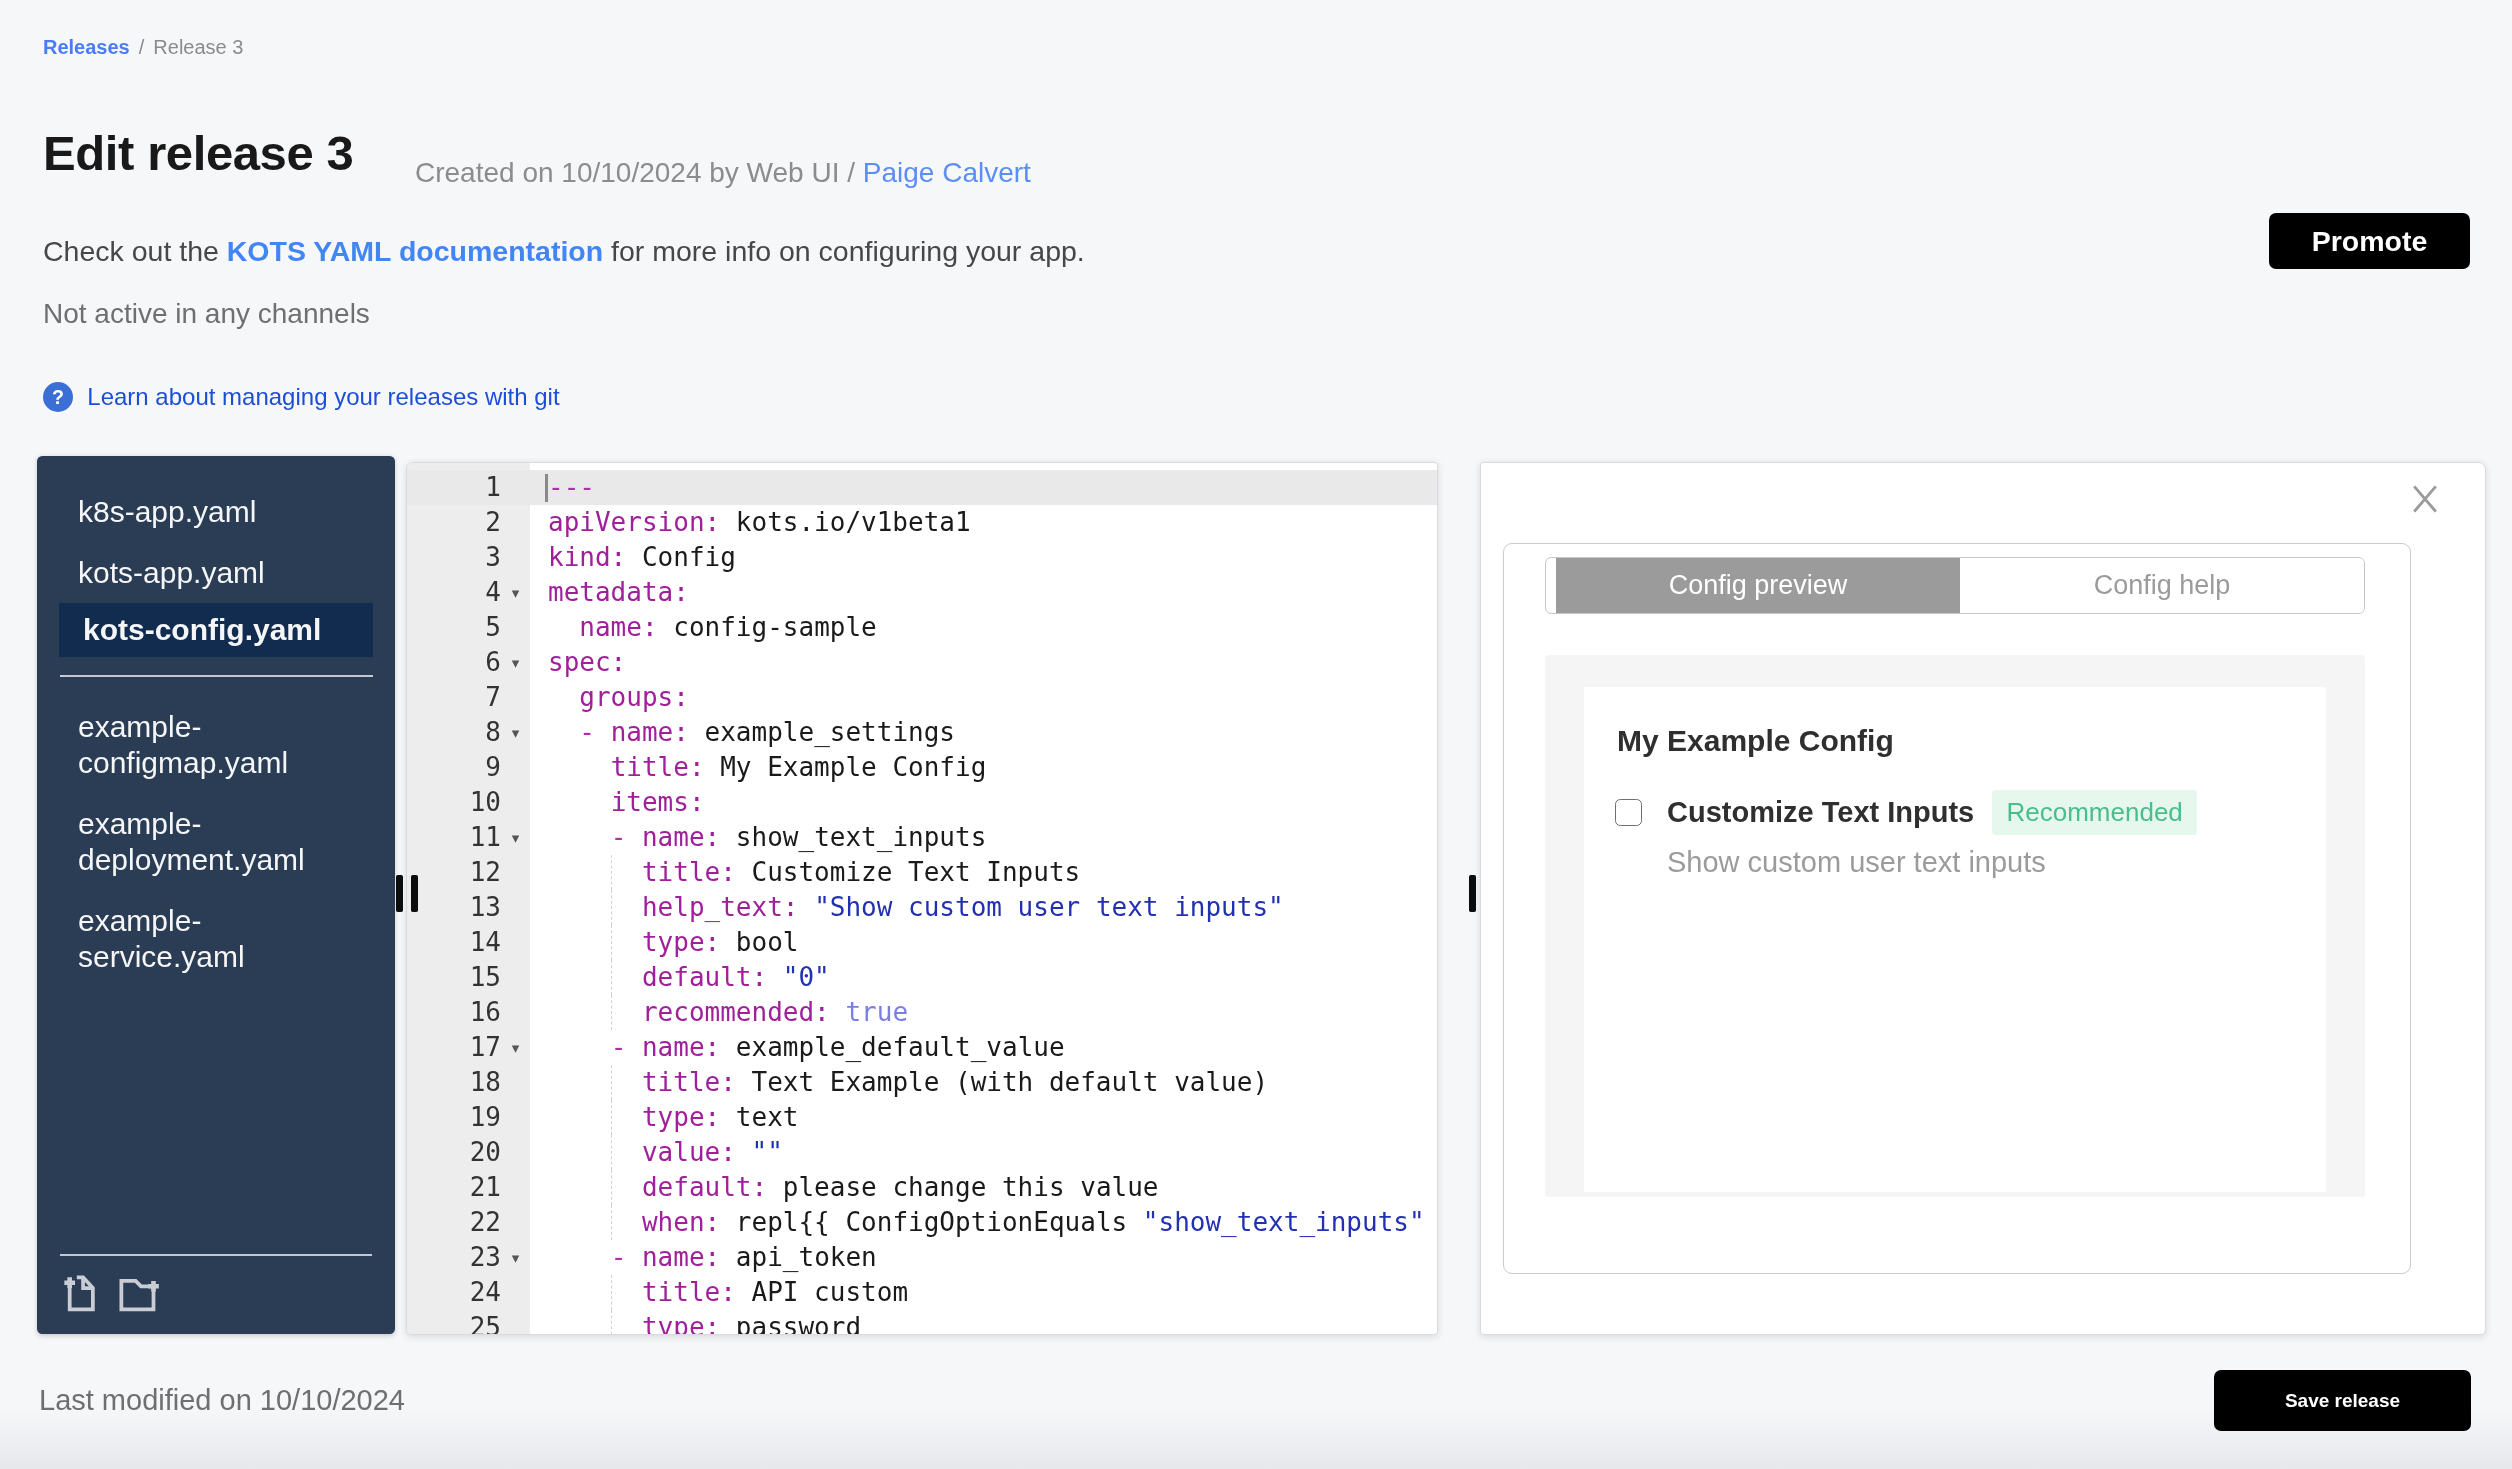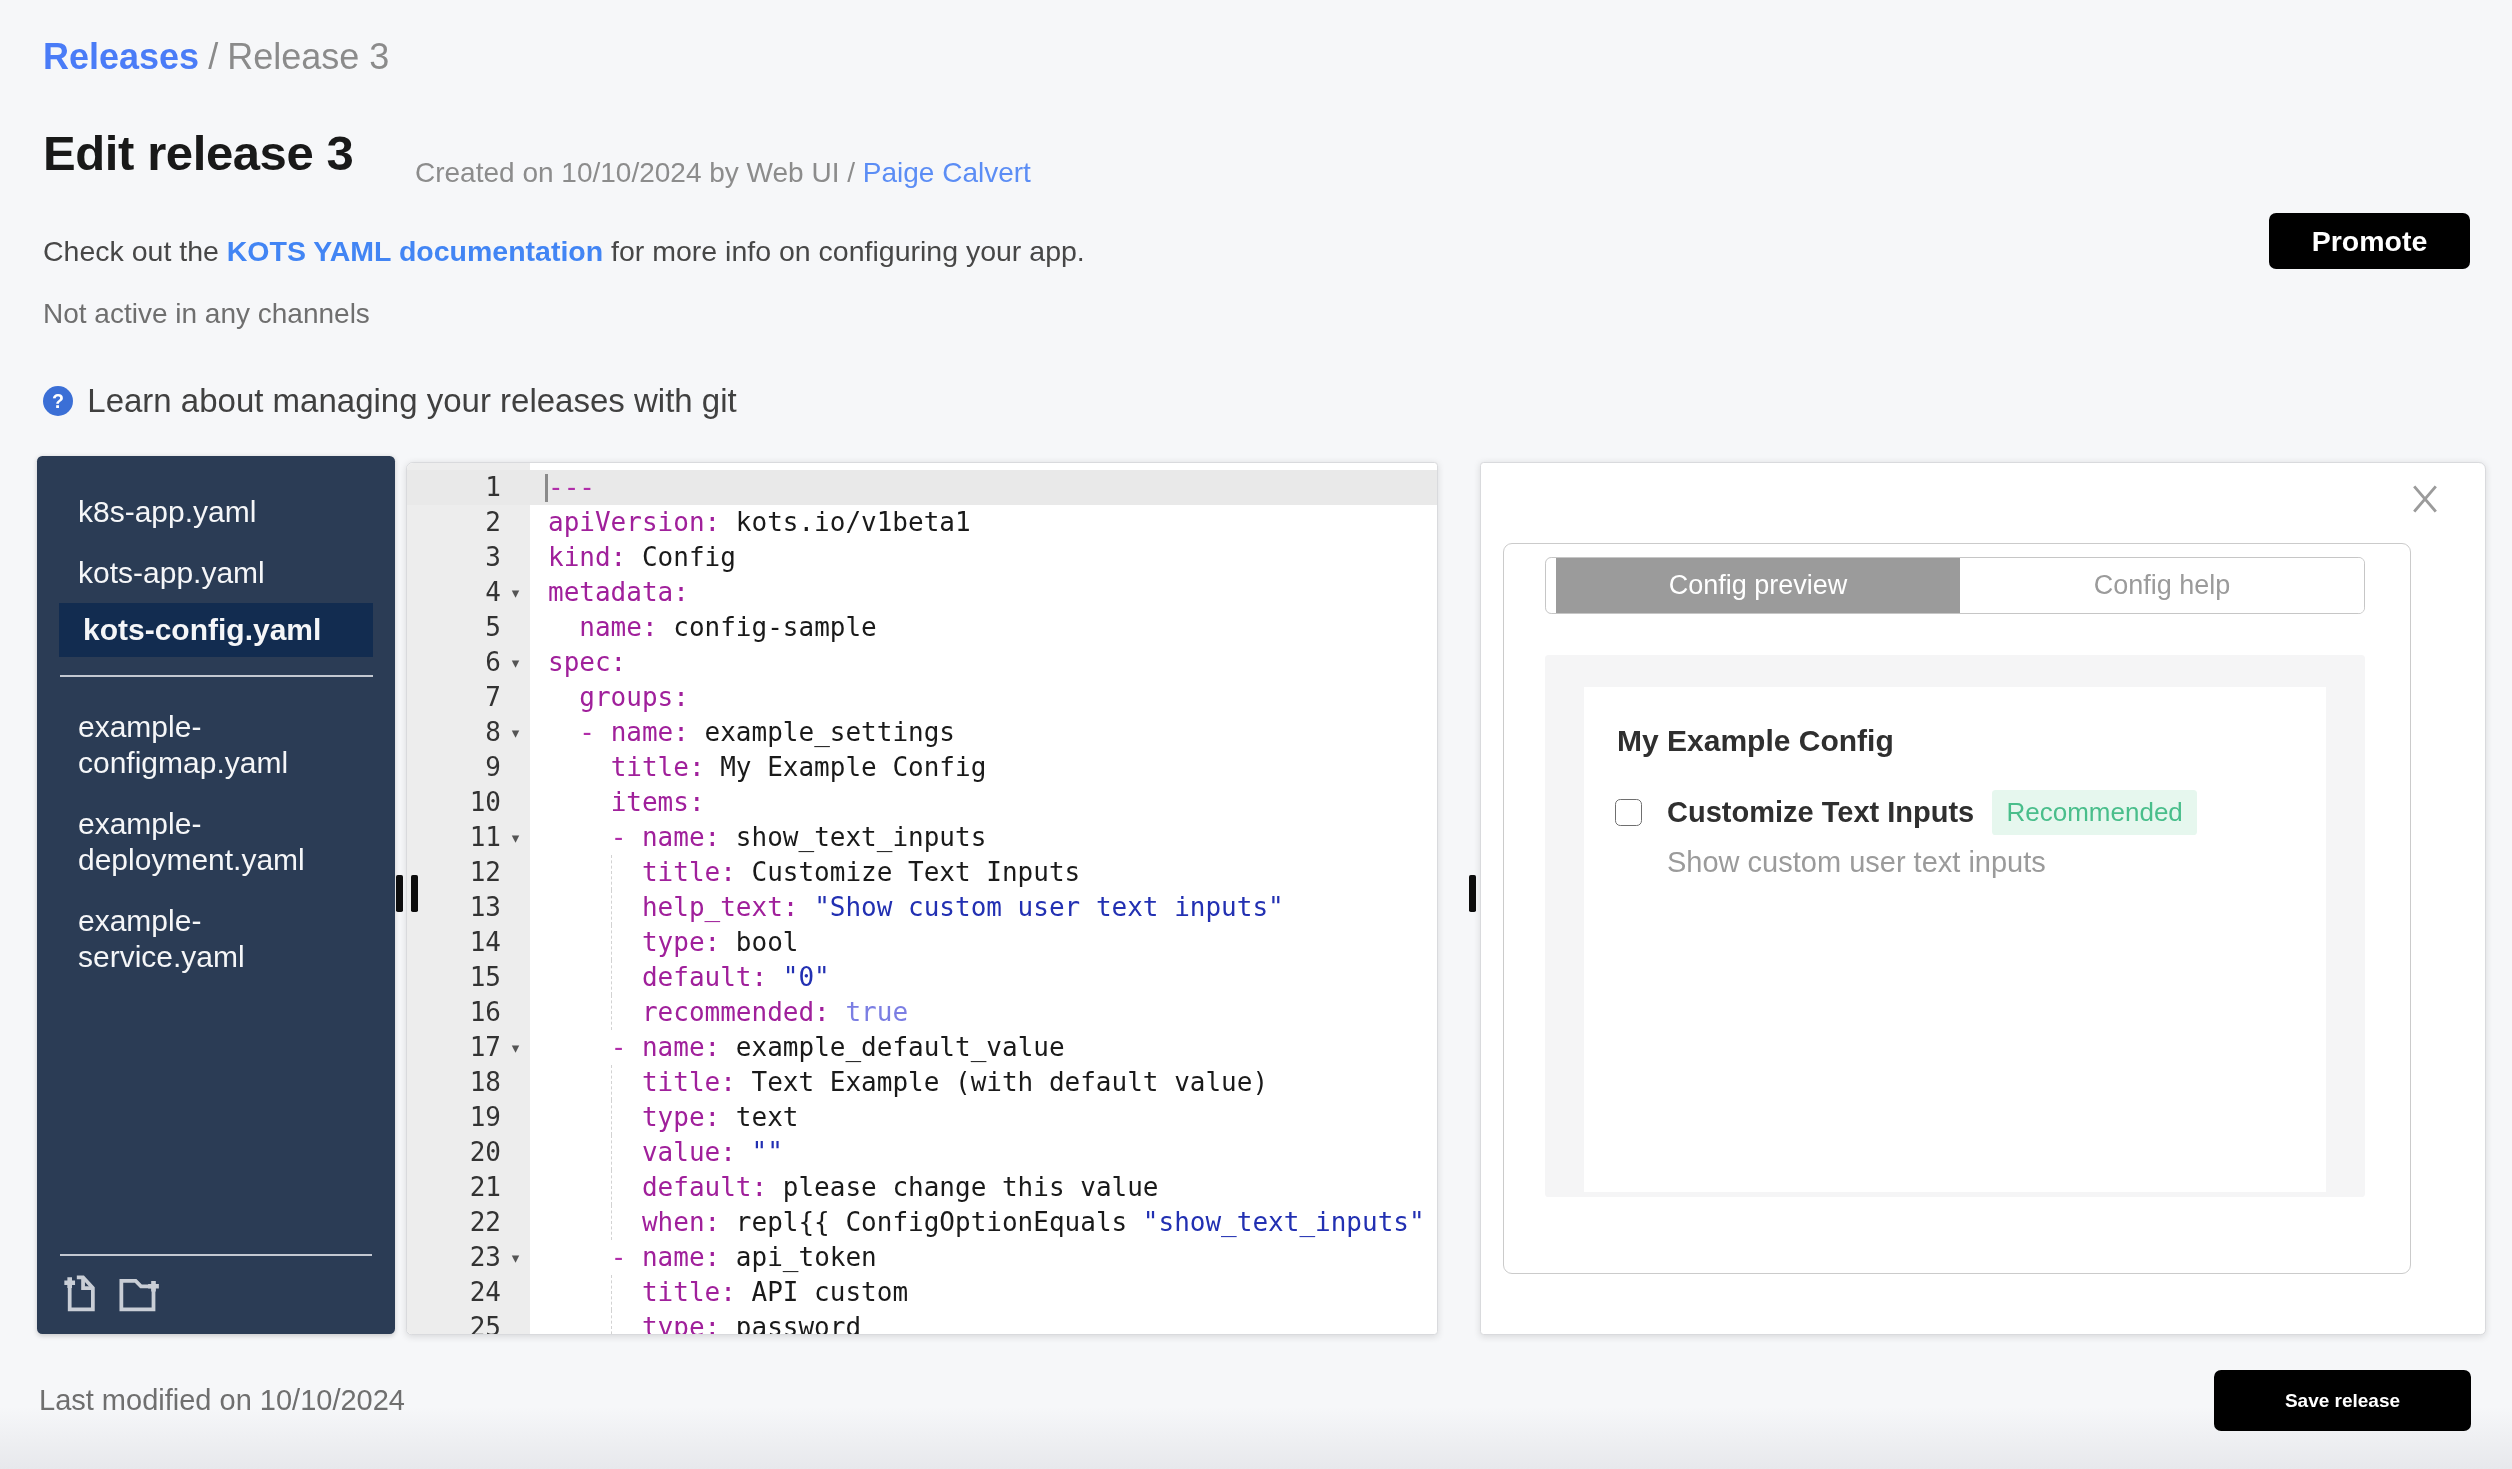--- a/index.html
+++ b/index.html
@@ -7,38 +7,38 @@
   body {
     font-family:"Liberation Sans", sans-serif;
     background:#f6f7f9;
     position:relative;
     overflow:hidden;
     color:#474747;
   }
   .abs { position:absolute; }
 
   
-  .breadcrumb { left:43px; top:36px; font-size:36px; }
+  .breadcrumb { left:43px; top:36px; font-size:20px; }
   .breadcrumb a { color:#4a7cf7; text-decoration:none; font-weight:700; cursor:pointer; }
   .breadcrumb .sep, .breadcrumb .cur { color:#8b8b8b; }
   .breadcrumb .sep { margin:0 9px; }
 
   .page-title { left:43px; top:125px; font-size:49px; font-weight:800; color:#191919; letter-spacing:-0.4px; }
   .created { left:415px; top:157px; font-size:28px; color:#8c8c8c; }
   .created a { color:#5b8df5; text-decoration:none; cursor:pointer; }
 
   .docs-line { left:43px; top:235px; font-size:28.5px; color:#474747; }
   .docs-line a { color:#4285f4; font-weight:700; text-decoration:none; cursor:pointer; }
 
   .status-line { left:43px; top:298px; font-size:28px; color:#6f6f6f; }
 
   .git-line { left:43px; top:382px; display:flex; align-items:center; gap:14.3px; }
   .qicon { width:30px; height:30px; border-radius:50%; background:#3b6fd6; color:#fff;
            font-size:19.6px; font-weight:700; display:flex; align-items:center; justify-content:center; }
-  .git-line a { color:#404040; font-size:33px; text-decoration:none; cursor:pointer; }
+  .git-line a { color:#1d4ed8; font-size:24px; text-decoration:none; cursor:pointer; }
 
   .btn { border:none; border-radius:7.1px; background:#000000; color:#fff; font-weight:700;
          font-family:"Liberation Sans", sans-serif; cursor:pointer; display:flex; align-items:center; justify-content:center; }
   .promote { left:2269px; top:213px; width:201px; height:56px; font-size:28.5px; }
   .save    { left:2214px; top:1370px; width:257px; height:61px; font-size:19px; }
 
   
   .sidebar { left:37px; top:456px; width:358px; height:878px; background:#2b3c55; border-radius:5.3px;
              box-shadow:0 1.8px 5.3px rgba(0,0,0,.18); }
   #file-list { padding-top:25px; }

